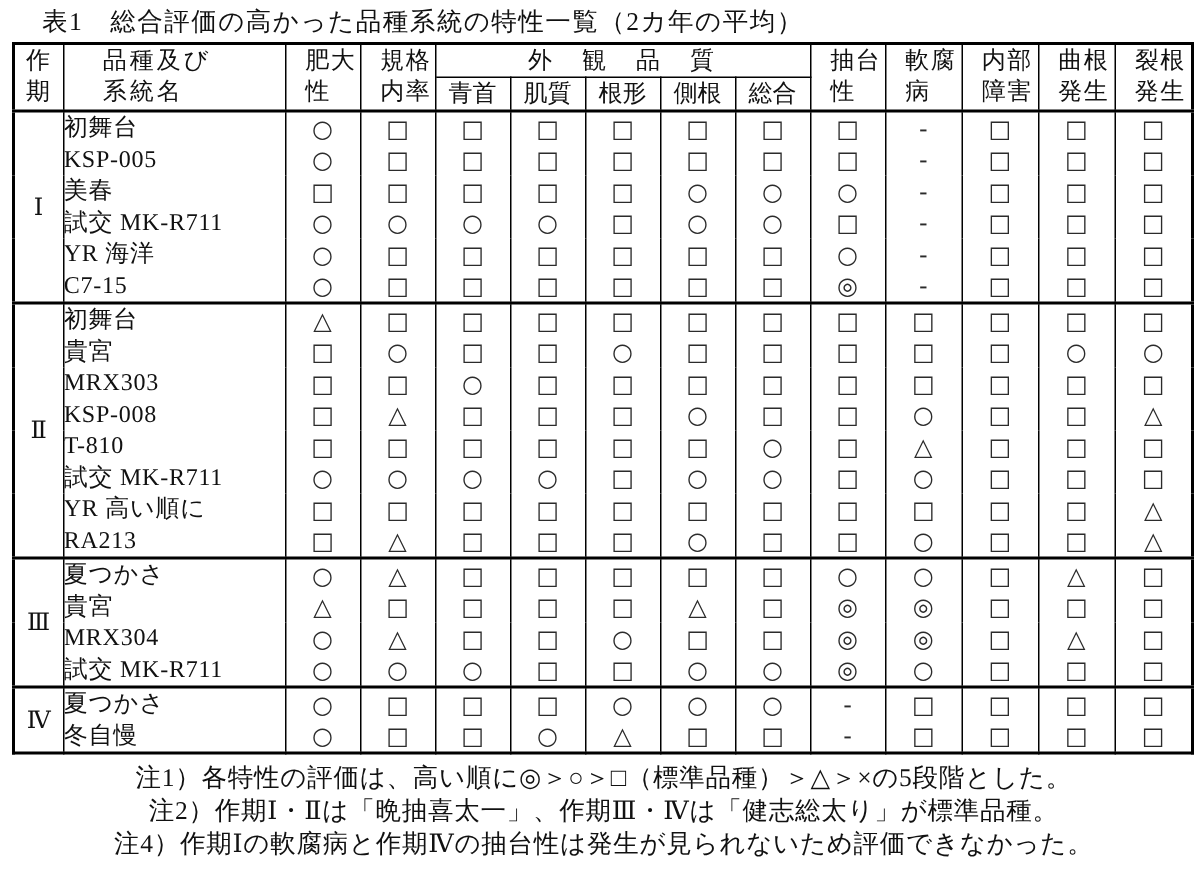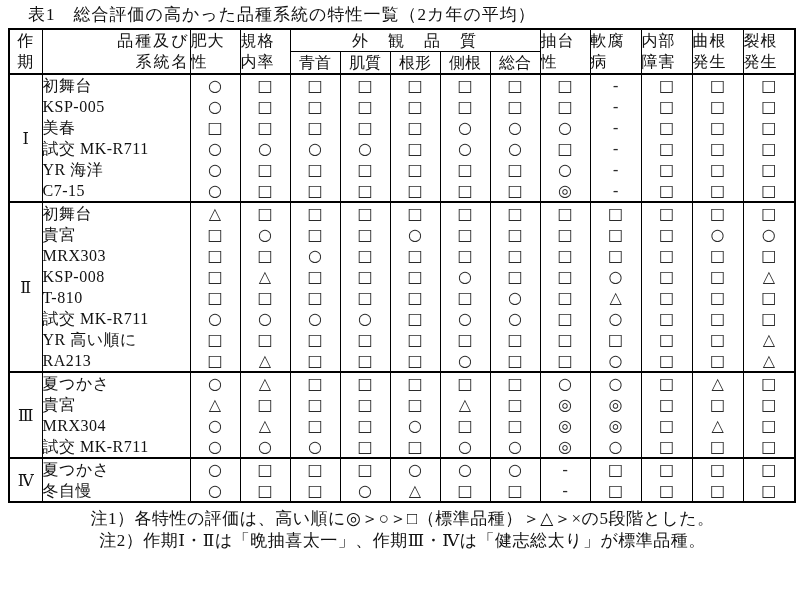--- a/index.html
+++ b/index.html
@@ -4,22 +4,22 @@
 <style>
   html,body{margin:0;padding:0;background:#fff;color:#111;
     font-family:"Liberation Serif","DejaVu Serif",serif;}
   .page{width:800px;height:596px;box-sizing:border-box;padding:3px 5px 0 8px;background:#fff;}
   .title{font-size:17px;letter-spacing:1px;padding-left:20px;margin-bottom:2px;white-space:nowrap;}
   table.traits{border-collapse:collapse;table-layout:fixed;width:786px;border:2px solid #000;}
   .traits th,.traits td{box-sizing:border-box;padding:0;font-weight:normal;}
   .traits thead th{border:1px solid #000;font-size:16px;line-height:21px;height:21px;vertical-align:top;}
   .traits thead .two-line{height:42px;}
   .traits thead .line{display:block;text-align:center;letter-spacing:1px;}
-  .traits thead .h-left .line{text-align:left;padding-left:0;}
-  .traits thead .h-name .line{text-align:right;letter-spacing:2px;}
+  .traits thead .h-left .line{text-align:left;padding-left:13px;}
+  .traits thead .h-name .line{text-align:left;padding-left:26px;letter-spacing:2px;}
   .traits thead .h-span{text-align:center;letter-spacing:2px;margin-top:31px;}
   .traits tbody{border-top:2px solid #000;}
   .traits tbody:first-of-type{border-top:2px solid #000;}
   .traits td{border-left:1px solid #000;border-right:1px solid #000;
     height:21px;font-size:16px;line-height:21px;vertical-align:middle;}
   .period-cell{text-align:center;font-size:17px;letter-spacing:0;}
   .name-cell{padding-left:7px;white-space:nowrap;letter-spacing:0.5px;overflow:hidden;margin-left:14px;}
   .sym-cell{text-align:center;font-family:"DejaVu Sans","Liberation Sans",sans-serif;
     font-size:17px;color:#2b2b2b;}
   .notes{margin-top:5px;padding-left:2px;}
@@ -406,14 +406,15 @@
           <td class="sym-cell">□</td>
           <td class="sym-cell">□</td>
           <td class="sym-cell">□</td>
         </tr>
       </tbody>
     </table>
 
   <div class="notes">
       <div class="note">注1）各特性の評価は、高い順に◎＞○＞□（標準品種）＞△＞×の5段階とした。</div>
       <div class="note">注2）作期Ⅰ・Ⅱは「晩抽喜太一」、作期Ⅲ・Ⅳは「健志総太り」が標準品種。</div>
+      <div class="note">注4）作期Ⅰの軟腐病と作期Ⅳの抽台性は発生が見られないため評価できなかった。</div>
     </div>
 </div>
 
 </body></html>

